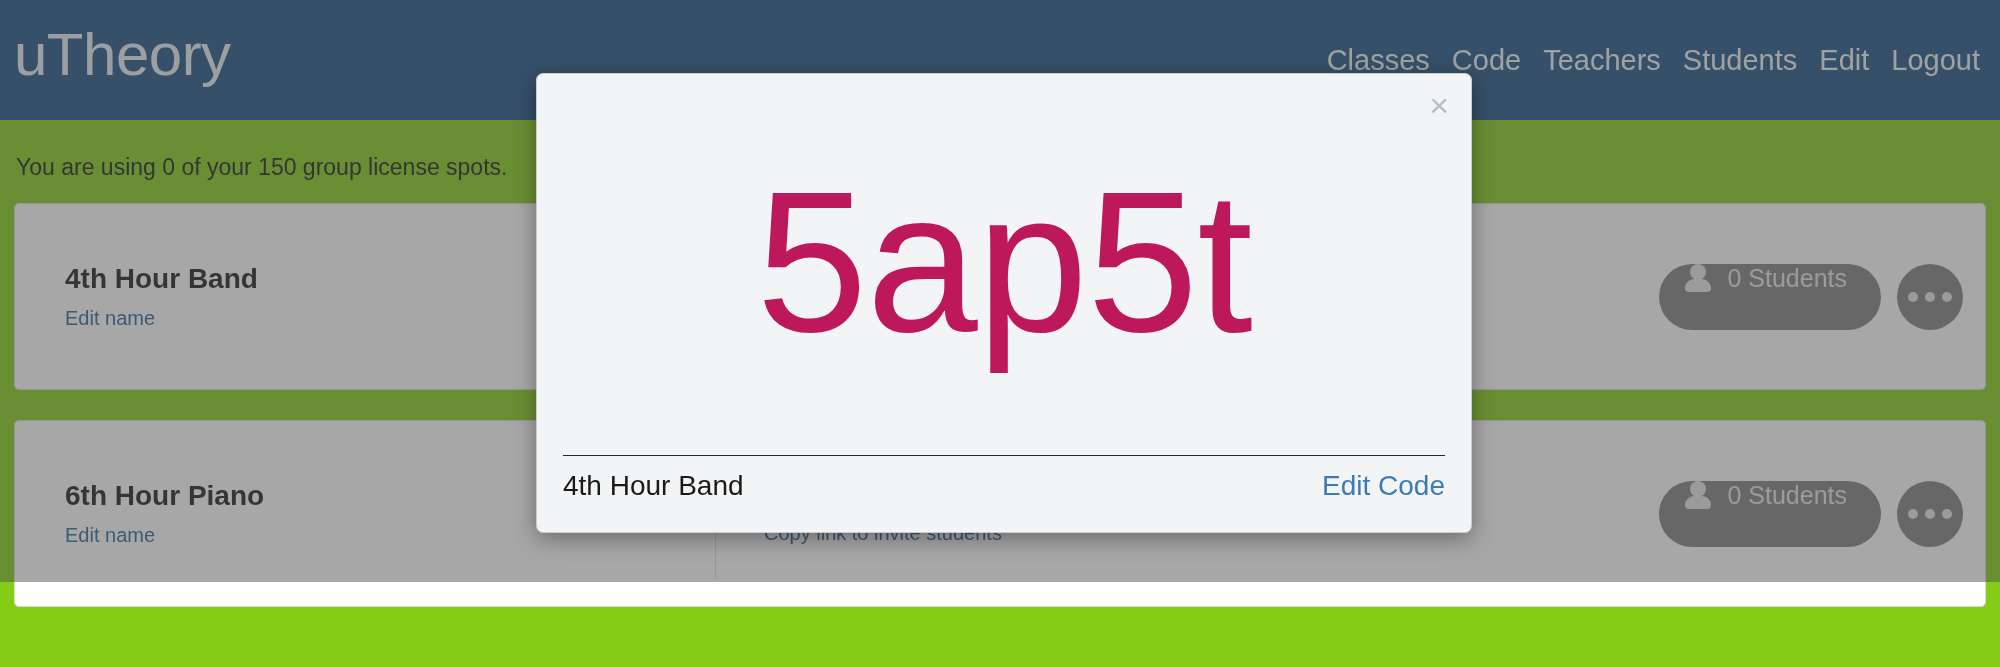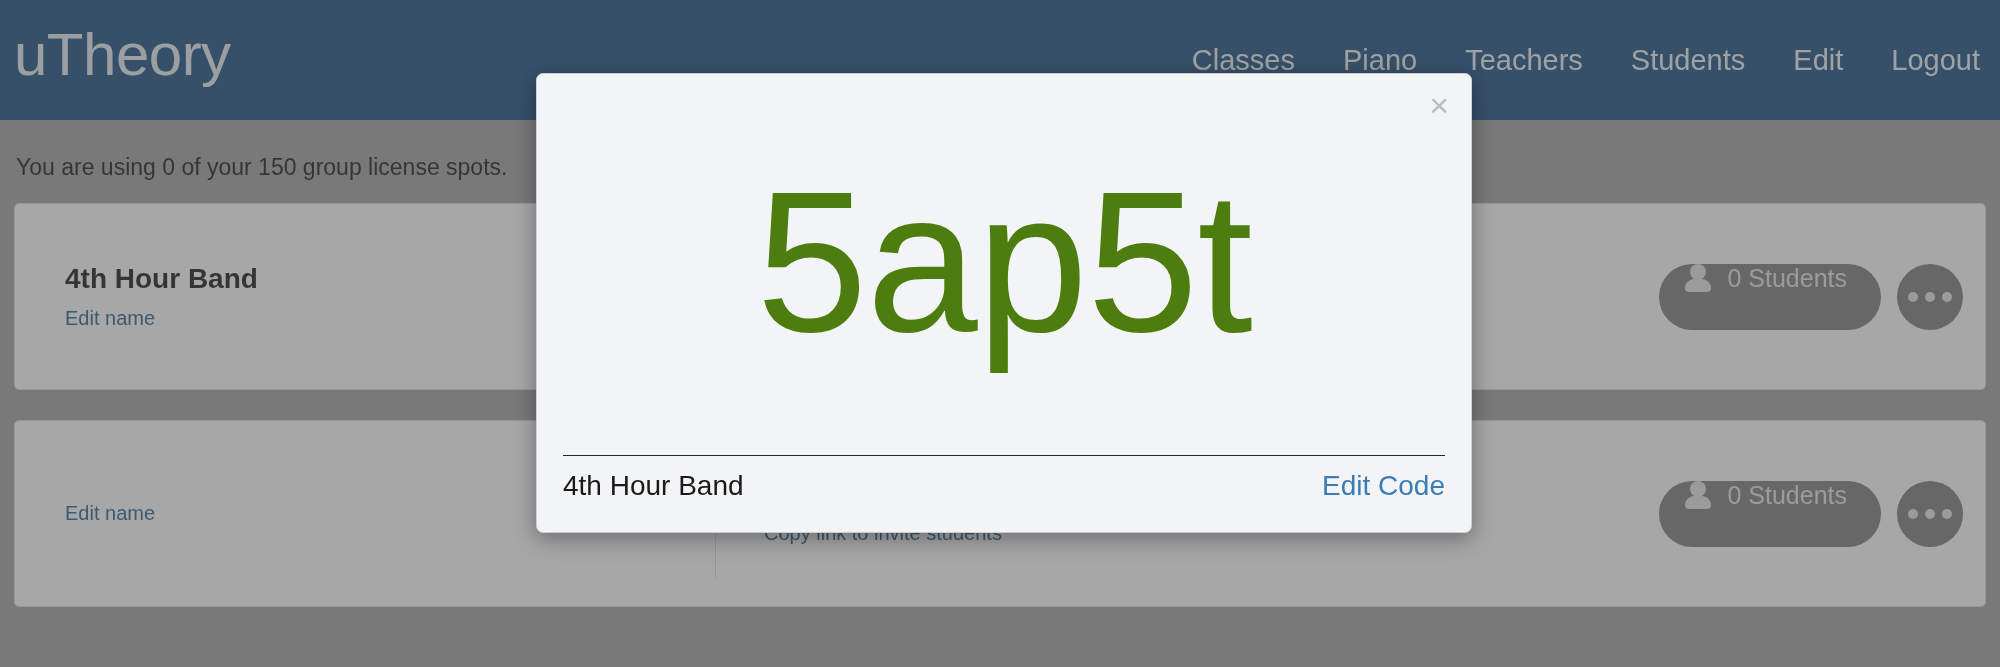--- a/index.html
+++ b/index.html
@@ -10,21 +10,21 @@
     height: 667px;
     overflow: hidden;
     font-family: "Liberation Sans", sans-serif;
     background: #ffffff;
   }
 
   
   #page-root {
     position: relative;
     width: 2000px;
-    height: 667px;
+    height: 582px;
   }
 
   .app-shell { position: absolute; inset: 0; }
 
   
   .site-header {
     position: relative;
     height: 120px;
     background: #1b5180;
     display: flex;
@@ -37,33 +37,33 @@
     line-height: 1;
     font-weight: 400;
     color: #e9eef3;
     letter-spacing: -0.5px;
     font-family: "Liberation Sans", sans-serif;
     padding-bottom: 10px;
   }
   .nav {
     display: flex;
     align-items: flex-end;
-    gap: 48px;
+    gap: 22px;
     padding-right: 2px;
   }
   .nav-link {
     color: #eef2f6;
     font-size: 29px;
     text-decoration: none;
     white-space: nowrap;
   }
 
   
   .main {
-    background: #a3a3a3;
+    background: #84cc16;
     height: 547px;
     padding: 0 14px;
   }
   .license-line {
     font-size: 23px;
     color: #1a1a1a;
     padding: 34px 0 22px 2px;
   }
 
   .class-card {
@@ -208,21 +208,21 @@
   .modal-body {
     flex: 1 1 auto;
     display: flex;
     align-items: center;
     justify-content: center;
     padding-bottom: 6px;
   }
   .join-code {
     font-size: 200px;
     line-height: 0.95;
-    color: #4d7c0f;
+    color: #be185d;
     font-weight: 400;
     letter-spacing: -1px;
     font-family: "Liberation Sans", sans-serif;
     user-select: all;
   }
   .modal-footer {
     flex: 0 0 auto;
     margin: 0 26px 0 26px;
     border-top: 1px solid #25282c;
     padding: 14px 0 30px 0;
@@ -245,21 +245,21 @@
 <body>
 
 <div id="page-root">
 
   <div class="app-shell">
 
     <div class="site-header">
       <div class="brand">uTheory</div>
       <nav class="nav">
         <a class="nav-link">Classes</a>
-        <a class="nav-link">Piano</a>
+        <a class="nav-link">Code</a>
         <a class="nav-link">Teachers</a>
         <a class="nav-link">Students</a>
         <a class="nav-link">Edit</a>
         <a class="nav-link">Logout</a>
       </nav>
     </div>
 
     <div class="main">
 
       <div class="license-line">You are using 0 of your 150 group license spots.</div>
@@ -282,20 +282,21 @@
           <button class="more-button">
             <span class="dot"></span>
             <span class="dot"></span>
             <span class="dot"></span>
           </button>
         </div>
       </div>
 
       <div class="class-card">
         <div class="card-col-name">
+          <div class="class-title">6th Hour Piano</div>
           <a class="link">Edit name</a>
         </div>
         <div class="card-divider"></div>
         <div class="card-col-link">
           <div class="section-url">https://utheory.com/section/5rn2t</div>
           <a class="link">Copy link to invite students</a>
         </div>
         <div class="card-actions">
           <button class="students-pill">
             <span class="person-icon"></span>

